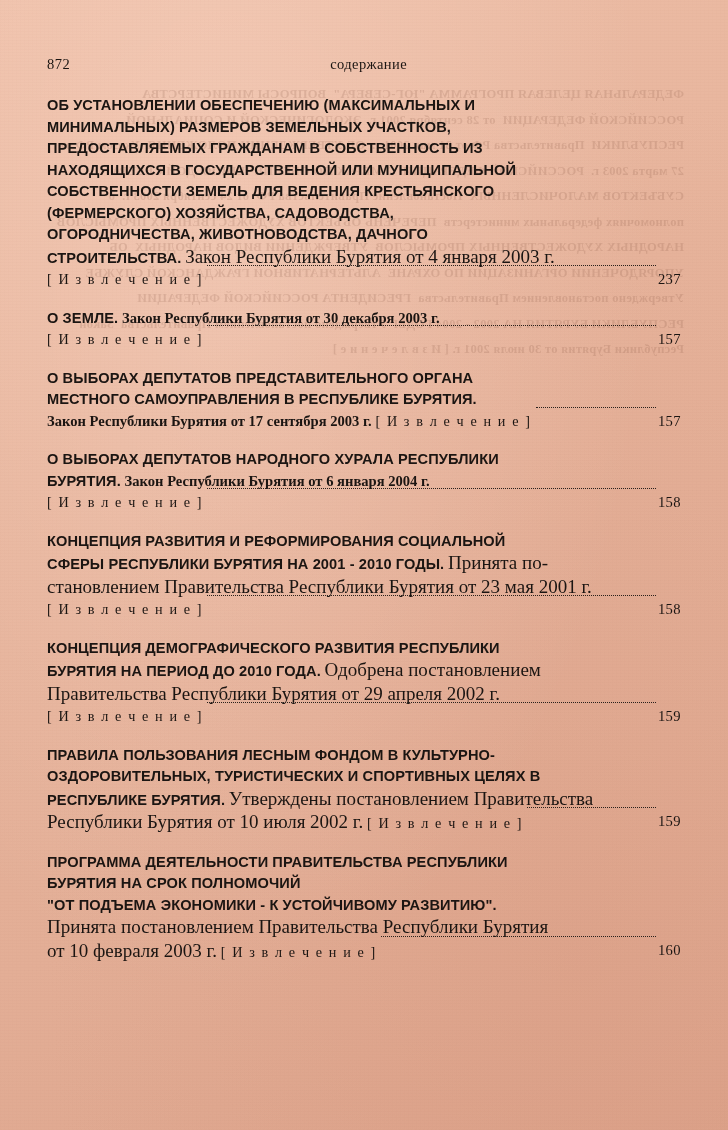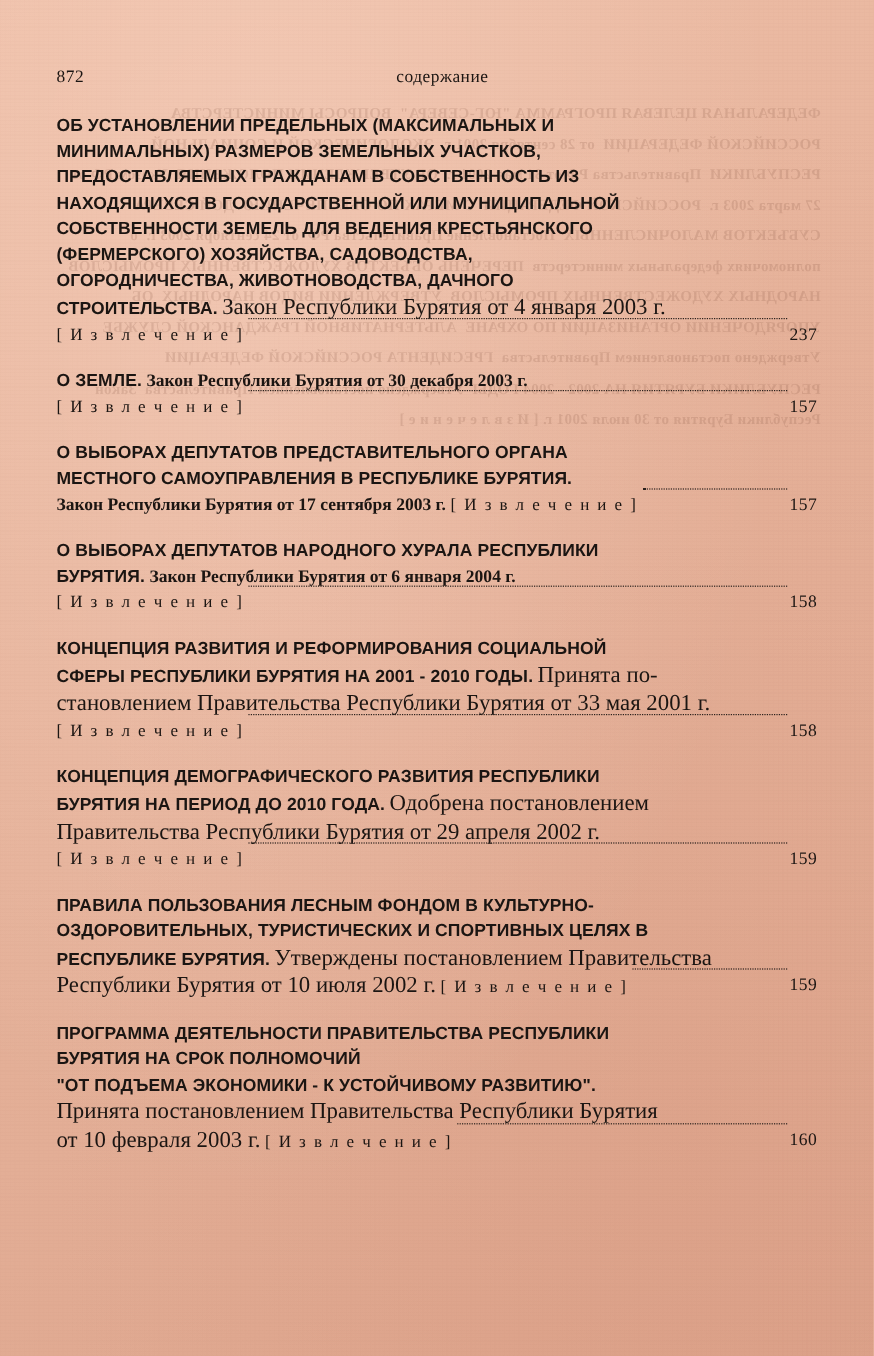--- a/index.html
+++ b/index.html
@@ -128,21 +128,21 @@
   <div class="bleed">ФЕДЕРАЛЬНАЯ ЦЕЛЕВАЯ ПРОГРАММА "ЮГ-СЕВЕРА"  ВОПРОСЫ МИНИСТЕРСТВА РОССИЙСКОЙ ФЕДЕРАЦИИ  от 28 сентября 2001 г.  ЭКОЛОГИЧЕСКОЙ И СОЦИАЛЬНОЙ РЕСПУБЛИКИ  Правительства РФ от 31 мая 2001 г.  ОБ УТВЕРЖДЕНИИ ПОЛОЖЕНИЯ  Указом РФ от 27 марта 2003 г.  РОССИЙСКОЙ ФЕДЕРАЦИИ  О МЕРАХ ПО ОБЕСПЕЧЕНИЮ  ДОЙ СЕВЕРА СУБЪЕКТОВ МАЛОЧИСЛЕННЫХ  Постановление Правительства РФ  от 24 сентября 2003 г.  о полномочиях федеральных министерств  ПЕРЕЧЕНЬ ОБЪЕКТОВ ХУДОЖЕСТВЕННЫХ ПРОМЫСЛОВ  НАРОДНЫХ ХУДОЖЕСТВЕННЫХ ПРОМЫСЛОВ  УТВЕРЖДЕНИИ ВИДОВ НАРОДНЫХ  ОБ УПОРЯДОЧЕНИИ ОРГАНИЗАЦИИ ПО ОХРАНЕ  АЛЬТЕРНАТИВНОЙ ГРАЖДАНСКОЙ СЛУЖБЕ  Утверждено постановлением Правительства  ГРЕСИДЕНТА РОССИЙСКОЙ ФЕДЕРАЦИИ  РЕСПУБЛИКИ БУРЯТИЯ НА 2002 - 2004 ГОДЫ  Утверждено постановлением Правительства  Закон Республики Бурятия от 30 июля 2001 г. [ И з в л е ч е н и е ]</div>
 
   <div class="content">
 
     <div class="header-row">
       <div class="folio">872</div>
       <div class="running-head">содержание</div>
     </div>
 
     <div class="entry">
-      <div class="line"><span class="cap">ОБ УСТАНОВЛЕНИИ ПРЕДЕЛЬНЫХ (МАКСИМАЛЬНЫХ И</span></div>
+      <div class="line"><span class="cap">ОБ УСТАНОВЛЕНИИ ОБЕСПЕЧЕНИЮ (МАКСИМАЛЬНЫХ И</span></div>
       <div class="line"><span class="cap">МИНИМАЛЬНЫХ) РАЗМЕРОВ ЗЕМЕЛЬНЫХ УЧАСТКОВ,</span></div>
       <div class="line"><span class="cap">ПРЕДОСТАВЛЯЕМЫХ ГРАЖДАНАМ В СОБСТВЕННОСТЬ ИЗ</span></div>
       <div class="line"><span class="cap">НАХОДЯЩИХСЯ В ГОСУДАРСТВЕННОЙ ИЛИ МУНИЦИПАЛЬНОЙ</span></div>
       <div class="line"><span class="cap">СОБСТВЕННОСТИ ЗЕМЕЛЬ ДЛЯ ВЕДЕНИЯ КРЕСТЬЯНСКОГО</span></div>
       <div class="line"><span class="cap">(ФЕРМЕРСКОГО) ХОЗЯЙСТВА, САДОВОДСТВА,</span></div>
       <div class="line"><span class="cap">ОГОРОДНИЧЕСТВА, ЖИВОТНОВОДСТВА, ДАЧНОГО</span></div>
       <div class="line"><span class="cap">СТРОИТЕЛЬСТВА.</span> <span class="reg">Закон Республики Бурятия от 4 января 2003 г.</span></div>
       <div class="line tail">
         <span class="extract lead">[ И з в л е ч е н и е ]</span>
         <span class="dots"></span>
@@ -175,21 +175,21 @@
       <div class="line tail">
         <span class="extract lead">[ И з в л е ч е н и е ]</span>
         <span class="dots"></span>
         <span class="pagenum">158</span>
       </div>
     </div>
 
     <div class="entry">
       <div class="line"><span class="cap">КОНЦЕПЦИЯ РАЗВИТИЯ И РЕФОРМИРОВАНИЯ СОЦИАЛЬНОЙ</span></div>
       <div class="line"><span class="cap">СФЕРЫ РЕСПУБЛИКИ БУРЯТИЯ НА 2001 - 2010 ГОДЫ.</span> <span class="reg">Принята по-</span></div>
-      <div class="line"><span class="reg">становлением Правительства Республики Бурятия от 33 мая 2001 г.</span></div>
+      <div class="line"><span class="reg">становлением Правительства Республики Бурятия от 23 мая 2001 г.</span></div>
       <div class="line tail">
         <span class="extract lead">[ И з в л е ч е н и е ]</span>
         <span class="dots"></span>
         <span class="pagenum">158</span>
       </div>
     </div>
 
     <div class="entry">
       <div class="line"><span class="cap">КОНЦЕПЦИЯ ДЕМОГРАФИЧЕСКОГО РАЗВИТИЯ РЕСПУБЛИКИ</span></div>
       <div class="line"><span class="cap">БУРЯТИЯ НА ПЕРИОД ДО 2010 ГОДА.</span> <span class="reg">Одобрена постановлением</span></div>

